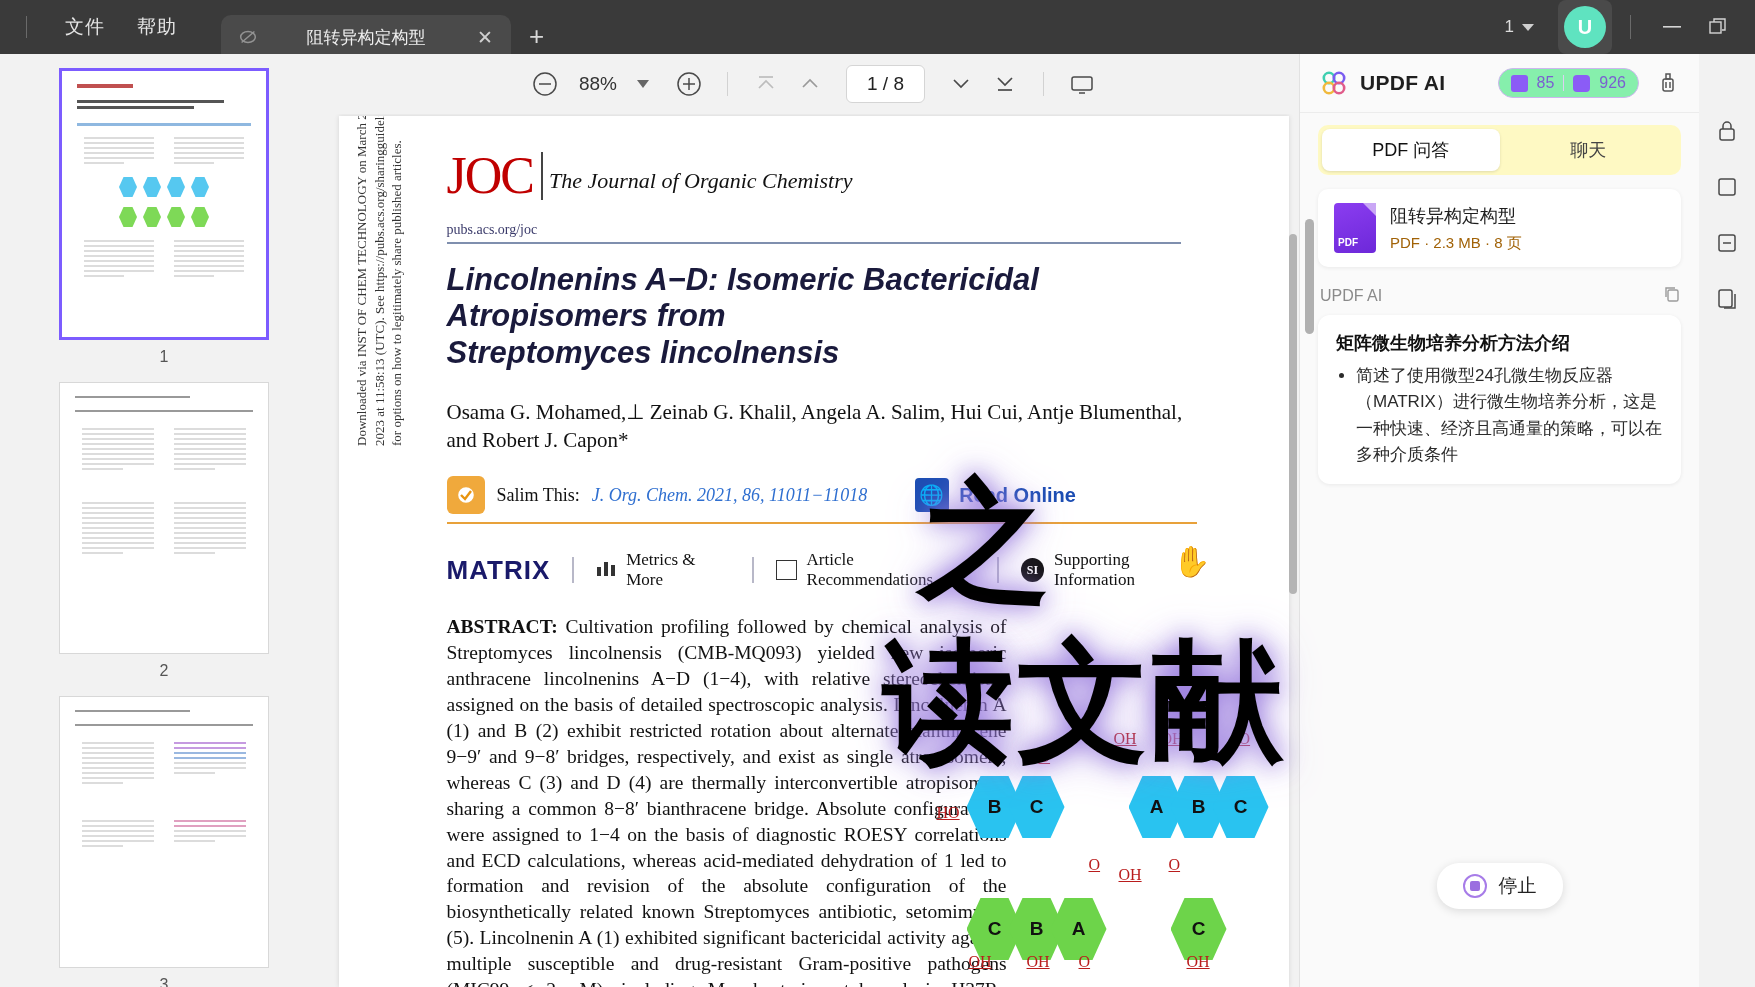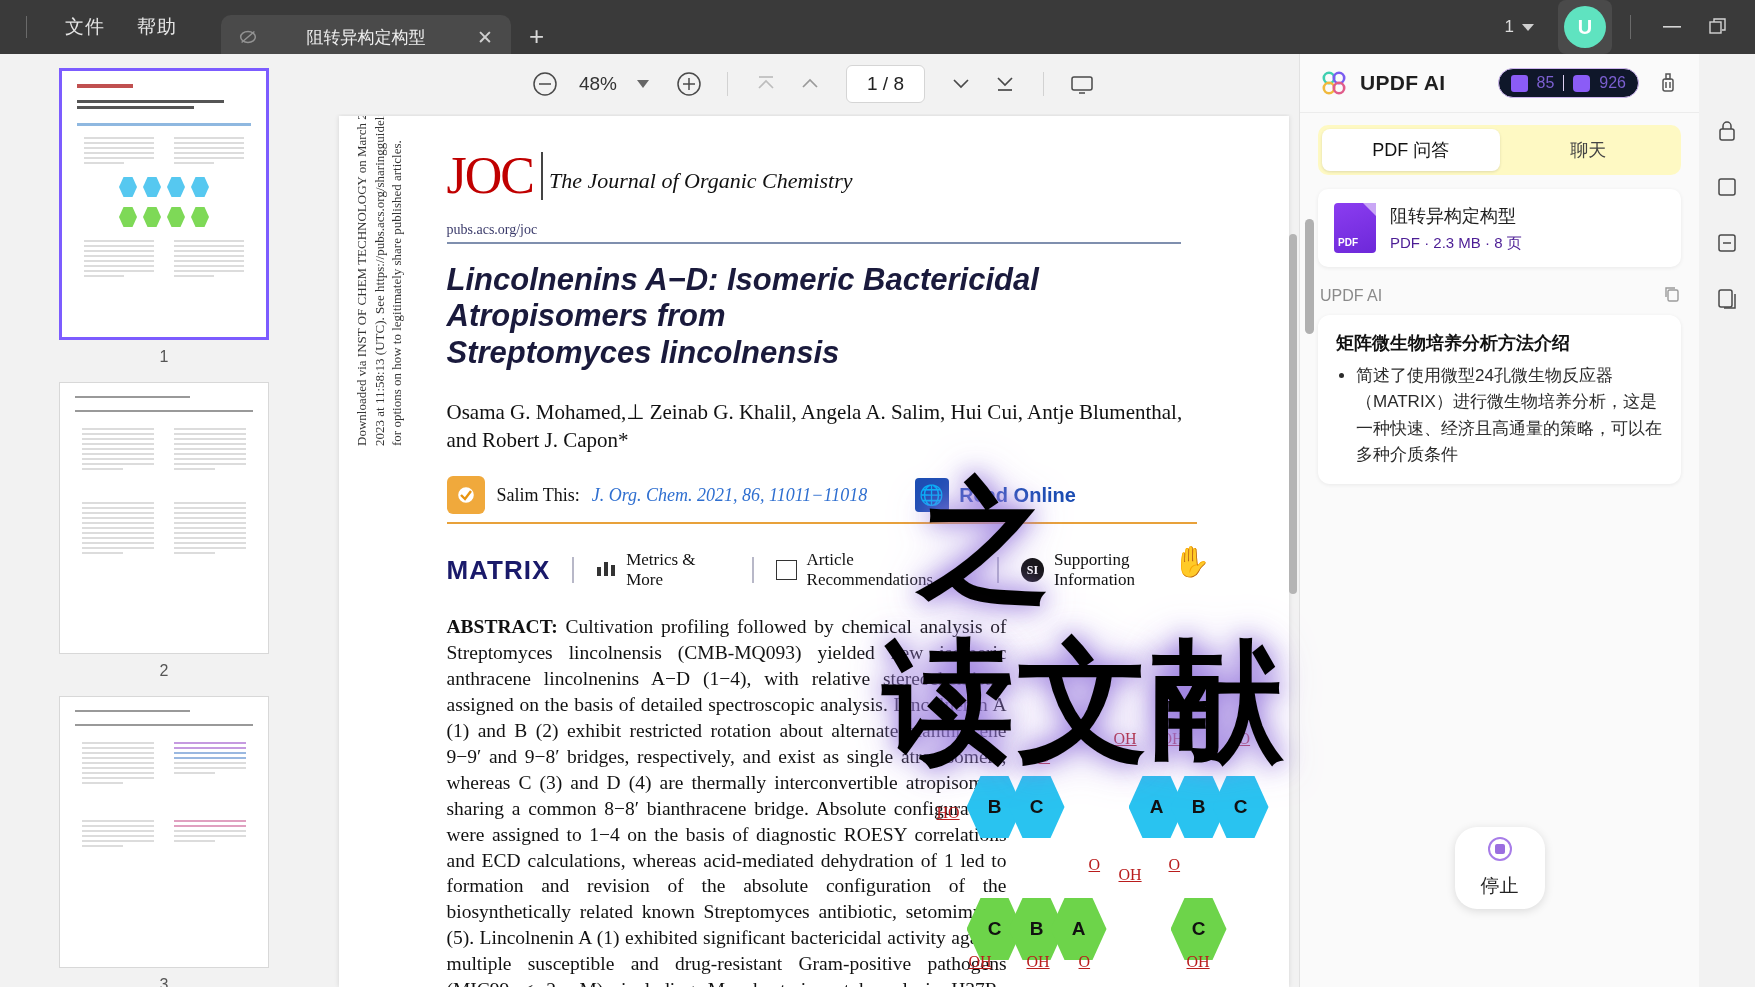--- a/index.html
+++ b/index.html
@@ -155,58 +155,58 @@
   .vscroll-viewer { position: absolute; right: 2px; top: 120px; width: 8px; height: 360px; background: #b4b4b4; border-radius: 4px; }
   .vscroll-panel { position: absolute; left: 5px; top: 165px; width: 9px; height: 115px; background: #b0b0b0; border-radius: 5px; }
 
   
   .ai-panel { width: 400px; background: #fafafa; position: relative; display: flex; flex-direction: column; border-left: 1px solid #e2e2e2; }
   .ai-head { height: 58px; display: flex; align-items: center; padding: 0 14px 0 20px; gap: 12px; }
   .ai-logo { width: 28px; height: 28px; position: relative; }
   .ai-title { font-size: 21px; font-weight: bold; color: #1f1f1f; flex: 1; letter-spacing: .3px; }
   .credits {
     border: 1px solid #cdb6ef; border-radius: 16px; padding: 5px 12px;
-    display: flex; align-items: center; gap: 9px; font-size: 16px; color: #7b5fd0; background: #0f172a;
+    display: flex; align-items: center; gap: 9px; font-size: 16px; color: #7b5fd0; background: #86efac;
   }
   .cred-ico { width: 17px; height: 17px; background: #8b5cf6; border-radius: 3px; display: inline-block; }
   .cred-ico.chat { border-radius: 4px; }
   .cred-sep { width: 1px; height: 16px; background: #ddd0f2; }
   .brush-btn { width: 34px; height: 34px; display: flex; align-items: center; justify-content: center; cursor: pointer; color: #555; }
 
   .ai-divider { height: 1px; background: #ececec; }
   .ai-tabs { display: flex; margin: 12px 18px 0 18px; background: #fef9c3; border-radius: 10px; padding: 4px; }
   .ai-tab { flex: 1; text-align: center; padding: 9px 0; font-size: 18px; color: #444; border-radius: 8px; cursor: pointer; }
   .ai-tab.active { background: #fff; color: #111; box-shadow: 0 1px 3px rgba(0,0,0,.12); }
 
   .file-card {
     margin: 14px 18px 0 18px; background: #fff; border-radius: 10px;
     padding: 14px 16px; display: flex; gap: 14px; align-items: center;
     box-shadow: 0 1px 4px rgba(0,0,0,.07);
   }
   .pdf-ico { width: 42px; height: 50px; background: linear-gradient(160deg,#8b3df0,#6d28d9); border-radius: 4px; position: relative; flex-shrink: 0; }
   .pdf-ico::after { content: "PDF"; position: absolute; bottom: 5px; left: 4px; font-size: 10px; font-weight: bold; color: #fff; }
   .pdf-fold { position: absolute; right: 0; top: 0; width: 13px; height: 13px; background: #c9a6f5; clip-path: polygon(0 0,100% 100%,100% 0); }
   .file-name { font-size: 18px; color: #1d1d1d; margin-bottom: 6px; }
-  .file-meta { font-size: 15px; color: #4c1d95; }
+  .file-meta { font-size: 15px; color: #a16207; }
 
   .ai-label { font-size: 16px; color: #8a8a8a; margin: 18px 18px 8px 20px; display: flex; align-items: center; }
   .copy-ico { margin-left: auto; cursor: pointer; color: #9a9a9a; }
 
   .ai-bubble {
     margin: 0 18px; background: #fff; border-radius: 12px; padding: 16px 18px;
     box-shadow: 0 1px 4px rgba(0,0,0,.07);
   }
   .ai-bubble h4 { font-size: 18px; color: #111; margin-bottom: 8px; }
   .ai-bubble ul { margin-left: 20px; }
   .ai-bubble li { font-size: 17px; line-height: 1.55; color: #2b2b2b; }
 
   .stop-wrap { position: absolute; bottom: 78px; width: 100%; display: flex; justify-content: center; }
   .stop-btn {
     background: #fff; border-radius: 22px; padding: 10px 26px; display: flex; align-items: center; gap: 12px;
-    box-shadow: 0 2px 10px rgba(0,0,0,.13); cursor: pointer; flex-direction: column;
+    box-shadow: 0 2px 10px rgba(0,0,0,.13); cursor: pointer;
   }
   .stop-circ { width: 24px; height: 24px; border: 2px solid #a77ce8; border-radius: 50%; display: flex; align-items: center; justify-content: center; }
   .stop-sq { width: 10px; height: 10px; background: #9b6ee0; border-radius: 2px; }
   .stop-txt { font-size: 19px; color: #222; }
 
   
   .right-rail { width: 56px; background: #f2f2f2; display: flex; flex-direction: column; align-items: center; padding-top: 62px; gap: 26px; }
   .rail-ico { width: 30px; height: 30px; display: flex; align-items: center; justify-content: center; color: #4a4a4a; cursor: pointer; }
 </style>
 </head>
@@ -443,21 +443,21 @@
 
   <div class="viewer">
 
     <div class="toolbar">
       <div class="tb-ico">
         <svg width="26" height="26" viewBox="0 0 26 26" fill="none" stroke="#4a4a4a" stroke-width="1.5">
           <circle cx="13" cy="13" r="11"></circle>
             <line x1="7" y1="13" x2="19" y2="13"></line>
         </svg>
       </div>
-      <div class="zoom-val">48%</div>
+      <div class="zoom-val">88%</div>
       <div class="caret"></div>
       <div class="tb-ico">
         <svg width="26" height="26" viewBox="0 0 26 26" fill="none" stroke="#4a4a4a" stroke-width="1.5">
           <circle cx="13" cy="13" r="11"></circle>
             <line x1="7" y1="13" x2="19" y2="13"></line>
             <line x1="13" y1="7" x2="13" y2="19"></line>
         </svg>
       </div>
       <div class="vline"></div>
       <div class="tb-ico">

